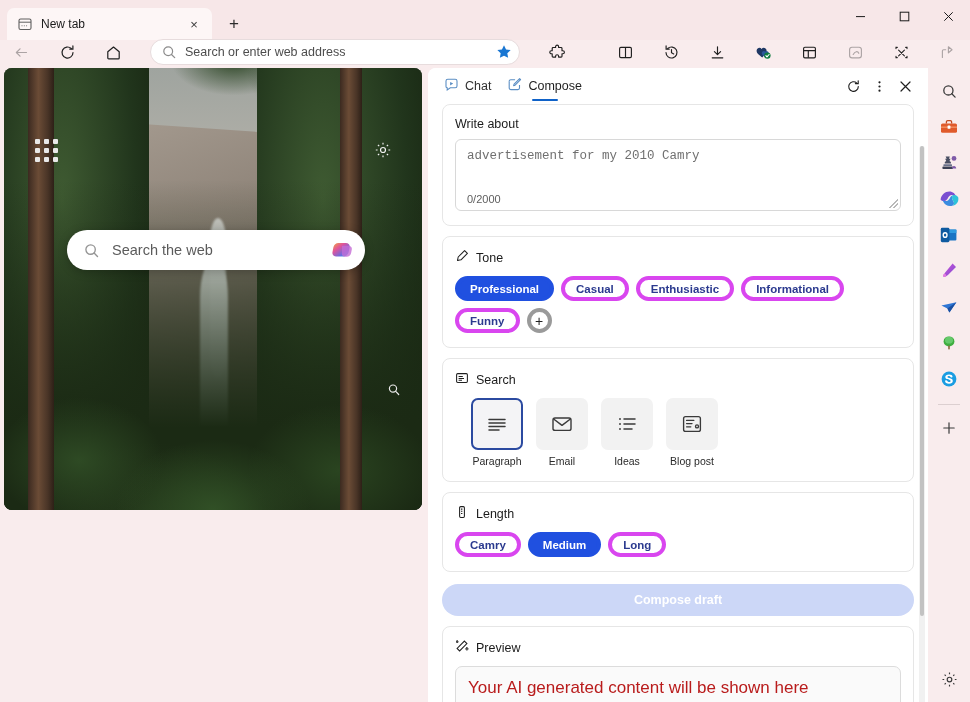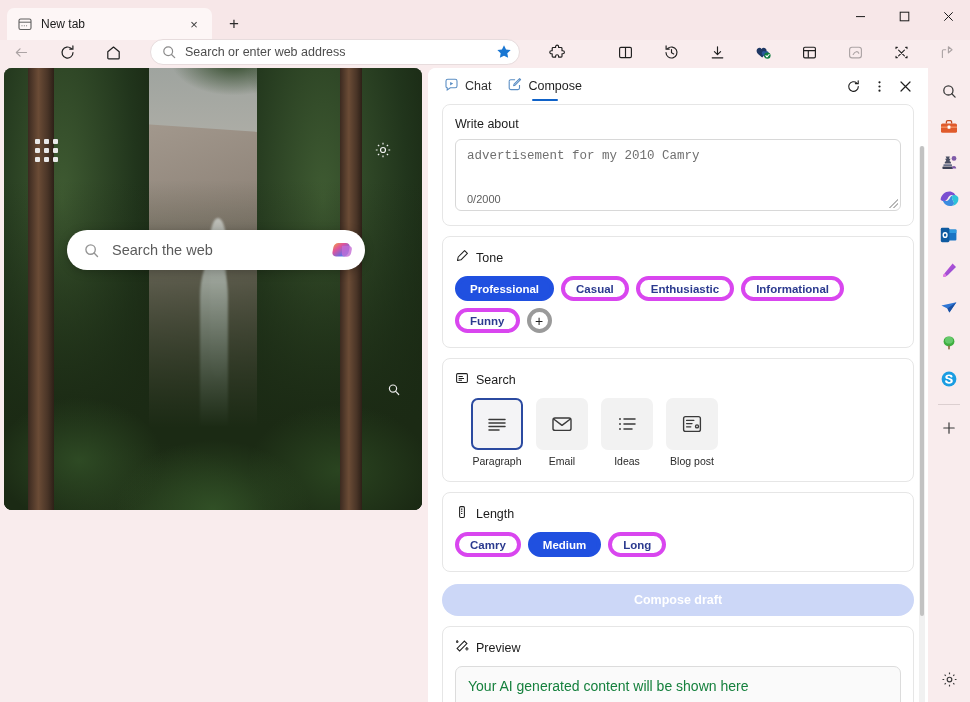--- a/index.html
+++ b/index.html
@@ -266,21 +266,21 @@
   .genbtn {
     height: 32px; border-radius: 16px; background: #ccd7f7;
     display: flex; align-items: center; justify-content: center;
     font-size: 12.5px; color: #ffffff; font-weight: bold;
     margin: 12px 0 10px 0;
   }
   .preview-box {
     border: 1px solid #dcdcdc; border-radius: 7px;
     background: #fafafa; min-height: 86px; padding: 11px 12px;
   }
-  .preview-text { font-size: 14px; color: #15803d; }
+  .preview-text { font-size: 17px; color: #b91c1c; }
 
   .panel-scrollbar {
     position: absolute; right: 3px; top: 42px; width: 6px; height: 580px;
     background: #f1f1f1; border-radius: 3px;
   }
   .panel-scrollbar .thumb {
     position: absolute; left: 1px; top: 0; width: 4px; height: 470px;
     background: #c2c2c2; border-radius: 2px;
   }
 

